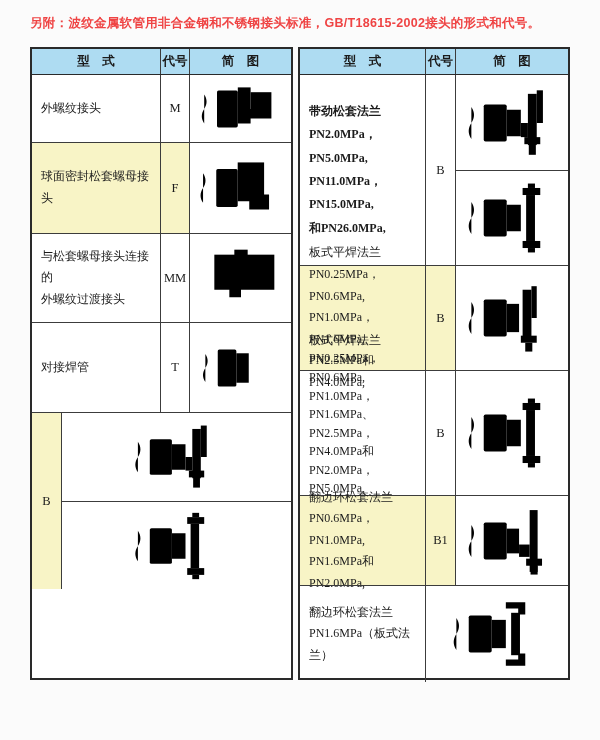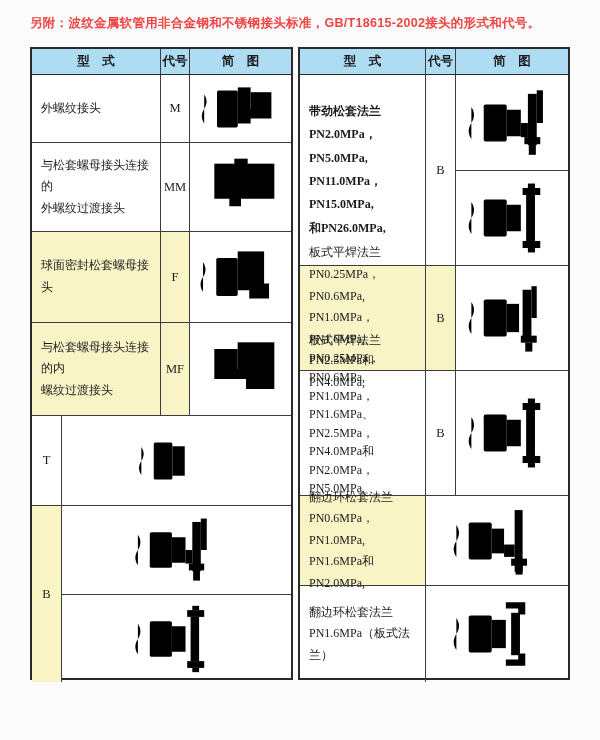--- a/index.html
+++ b/index.html
@@ -190,59 +190,50 @@
             <span class="tt">外螺纹接头</span>
           </div>
         <div class="c cc">M</div>
         <div class="c cd">
           <svg class="dsvg" width="100" height="64">
               <use href="#sym-male-threaded-joint"></use>
             </svg>
         </div>
       </div>
 
+      <div class="row hl" style="height:91px">
+        <div class="c ct">
+            <span class="tt">球面密封松套螺母接头</span>
+          </div>
+        <div class="c cc">F</div>
+        <div class="c cd">
+          <svg class="dsvg" width="100" height="66">
+              <use href="#sym-loose-nut-joint"></use>
+            </svg>
+        </div>
+      </div>
+
       <div class="row" style="height:89px">
         <div class="c ct">
             <span class="tt">与松套螺母接头连接的
 外螺纹过渡接头</span>
           </div>
         <div class="c cc">MM</div>
         <div class="c cd">
           <svg class="dsvg" width="100" height="70">
               <use href="#sym-male-adapter"></use>
             </svg>
         </div>
       </div>
 
-      <div class="row hl" style="height:91px">
-        <div class="c ct">
-            <span class="tt">球面密封松套螺母接头</span>
-          </div>
-        <div class="c cc">F</div>
-        <div class="c cd">
-          <svg class="dsvg" width="100" height="66">
-              <use href="#sym-loose-nut-joint"></use>
-            </svg>
-        </div>
-      </div>
-
-      <div class="row hl" style="height:93px">
-        <div class="c ct">
-            <span class="tt">与松套螺母接头连接的内
-螺纹过渡接头</span>
-          </div>
-        <div class="c cc">MF</div>
-        <div class="c cd">
-          <svg class="dsvg" width="100" height="70">
-              <use href="#sym-female-adapter"></use>
-            </svg>
-        </div>
-      </div>
 
       <div class="row" style="height:90px">
+        <div class="c ct">
+            <span class="tt">对接焊管</span>
+          </div>
         <div class="c cc">T</div>
         <div class="c cd">
           <svg class="dsvg" width="100" height="62">
               <use href="#sym-butt-weld-pipe"></use>
             </svg>
         </div>
       </div>
 
       <div class="row hl" style="height:177px">
         <div class="c cc">B</div>
@@ -321,20 +312,21 @@
             </svg>
         </div>
       </div>
 
       <div class="row hl" style="height:90px">
         <div class="c ct">
             <span class="tt">翻边环松套法兰
 PN0.6MPa，PN1.0MPa,
 PN1.6MPa和PN2.0MPa,</span>
           </div>
+        <div class="c cc">B1</div>
         <div class="c cd">
           <svg class="dsvg" width="106" height="74">
               <use href="#sym-lap-ring-flange-b1"></use>
             </svg>
         </div>
       </div>
 
       <div class="row" style="height:97px">
         <div class="c ct">
             <span class="tt">翻边环松套法兰

